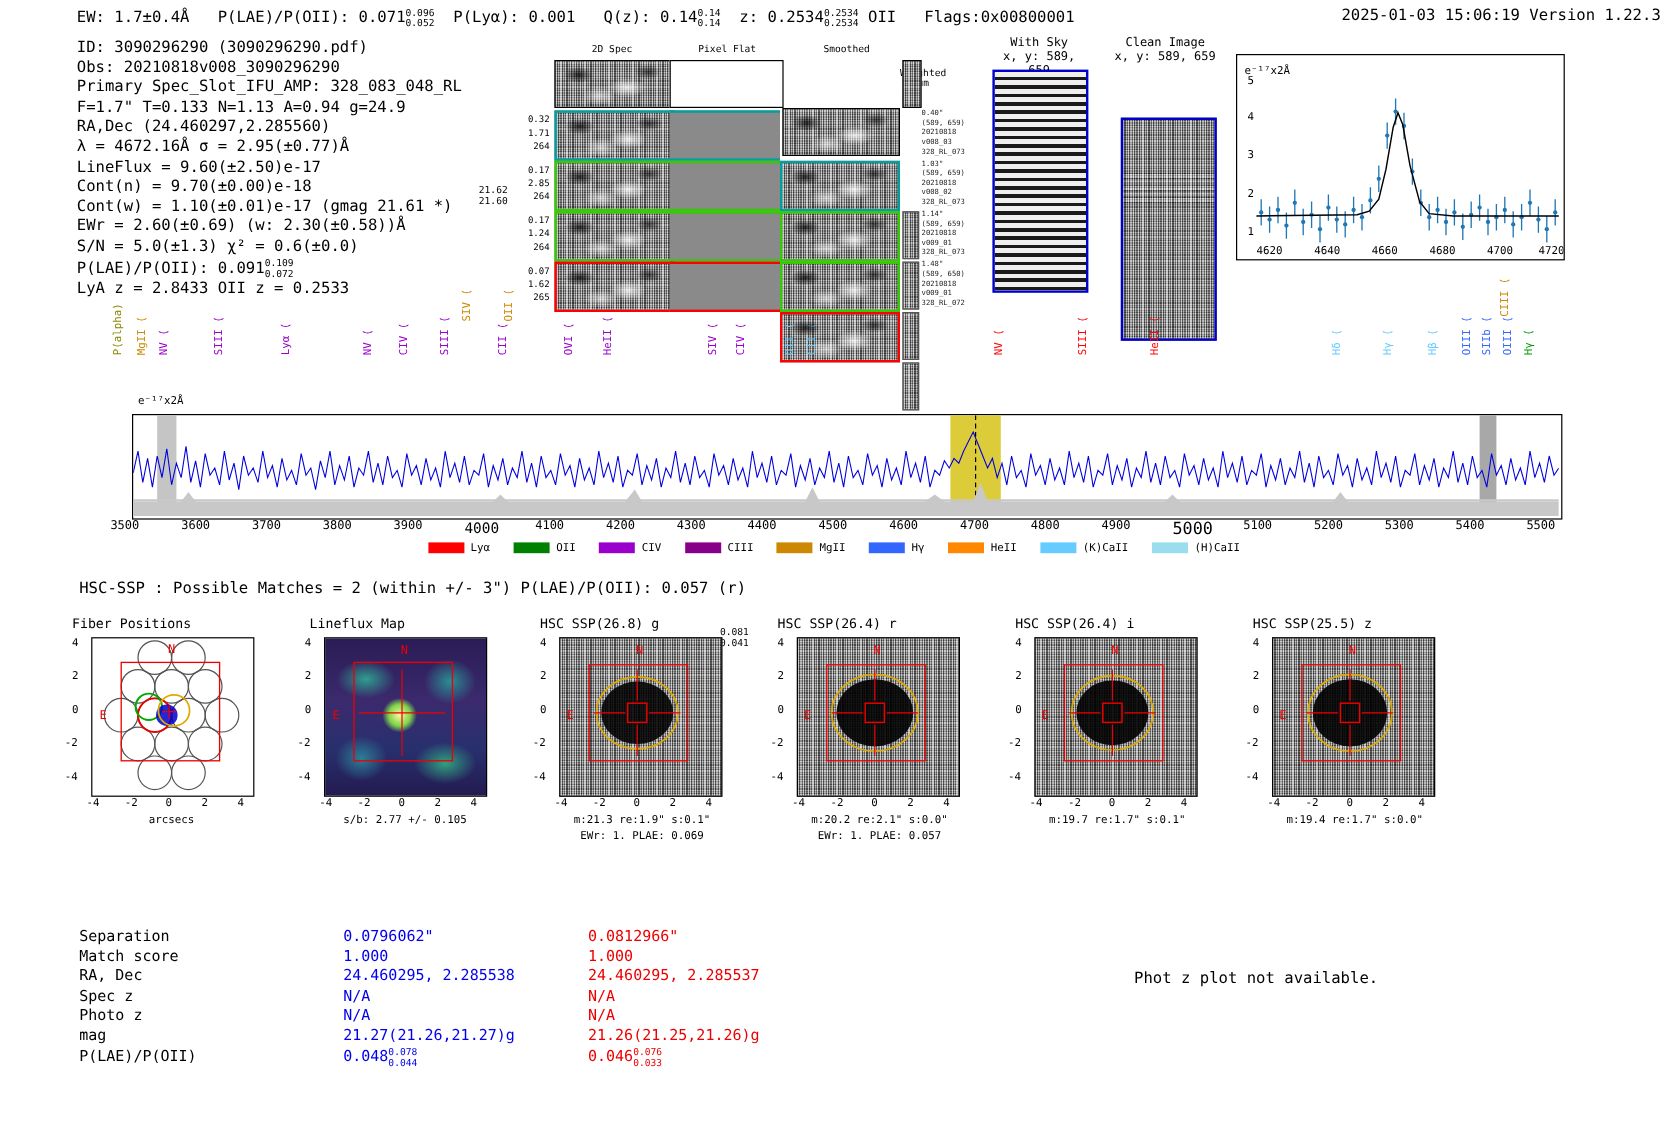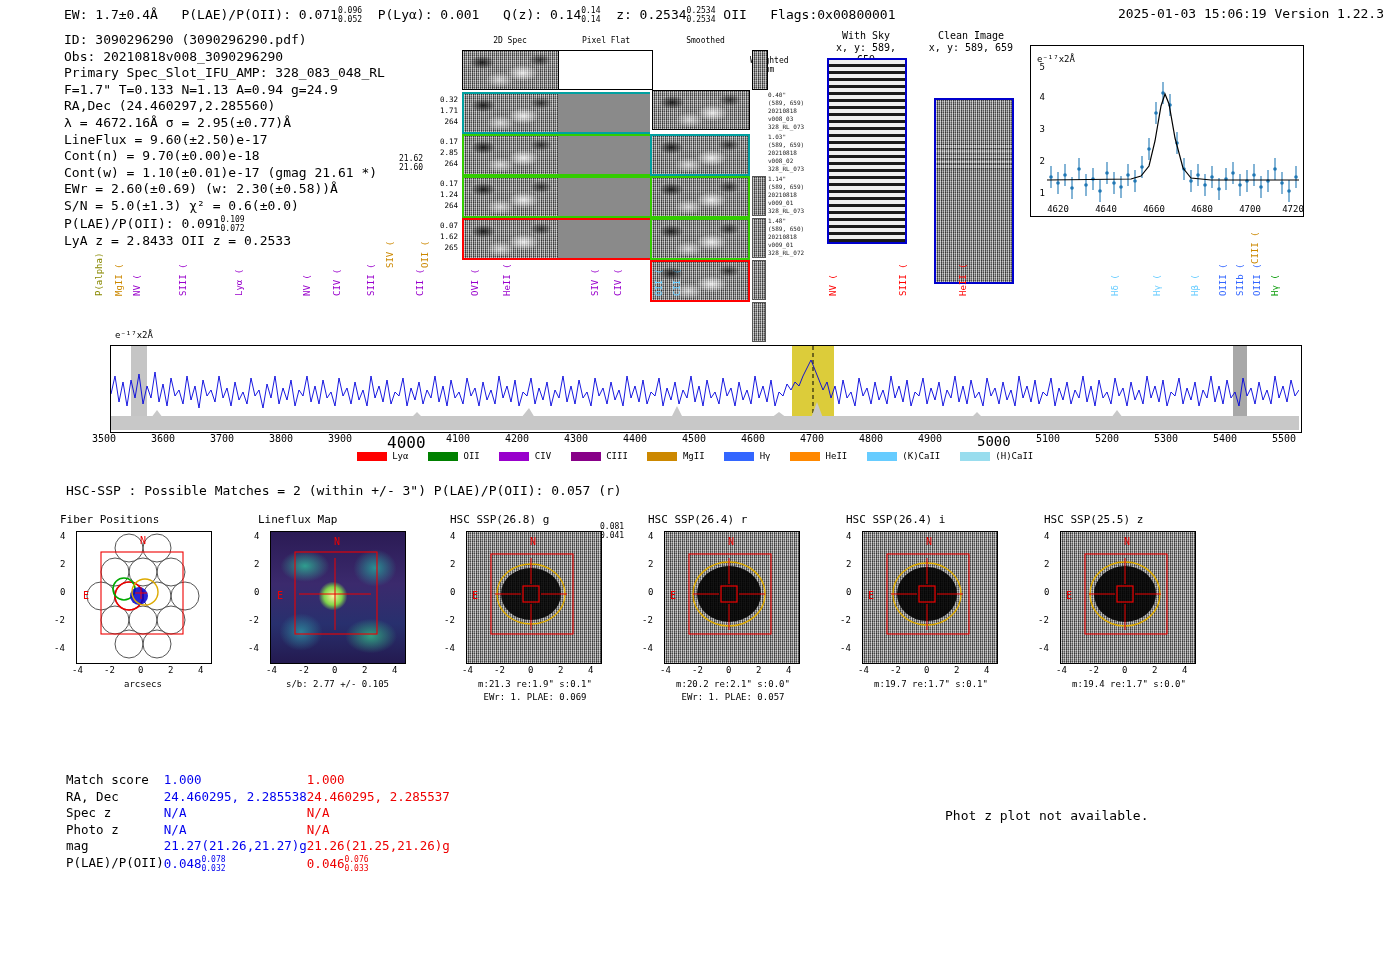--- a/index.html
+++ b/index.html
@@ -350,21 +350,21 @@
   </svg>
   <div class="abs" style="left:4px;top:-16px;font-size:9px;">e⁻¹⁷x2Å</div>
 </div>
 
 <div class="abs" style="top:433px;left:110px;width:1190px;height:14px;">
   <div class="abs" style="left:-18px;font-size:10px;">3500</div>
   <div class="abs" style="left:41px;font-size:10px;">3600</div>
   <div class="abs" style="left:100px;font-size:10px;">3700</div>
   <div class="abs" style="left:159px;font-size:10px;">3800</div>
   <div class="abs" style="left:218px;font-size:10px;">3900</div>
-  <div class="abs" style="left:277px;font-size:16px;">4000</div>
+  <div class="abs" style="left:277px;font-size:12px;">4000</div>
   <div class="abs" style="left:336px;font-size:10px;">4100</div>
   <div class="abs" style="left:395px;font-size:10px;">4200</div>
   <div class="abs" style="left:454px;font-size:10px;">4300</div>
   <div class="abs" style="left:513px;font-size:10px;">4400</div>
   <div class="abs" style="left:572px;font-size:10px;">4500</div>
   <div class="abs" style="left:631px;font-size:10px;">4600</div>
   <div class="abs" style="left:690px;font-size:10px;">4700</div>
   <div class="abs" style="left:749px;font-size:10px;">4800</div>
   <div class="abs" style="left:808px;font-size:10px;">4900</div>
   <div class="abs" style="left:867px;font-size:14px;">5000</div>
@@ -598,20 +598,25 @@
   <div class="abs tick" style="left:42px;top:134px;">-2</div>
   <div class="abs tick" style="left:76px;top:134px;">0</div>
   <div class="abs tick" style="left:106px;top:134px;">2</div>
   <div class="abs tick" style="left:136px;top:134px;">4</div>
   <div class="abs cap" style="left:0px;top:148px;width:166px;">m:19.4  re:1.7"  s:0.0"</div>
 </div>
 
 <table class="abs" id="btm" cellspacing="0" cellpadding="0">
   <tbody>
     <tr>
+      <td style="width:220px;">Separation</td>
+      <td class="c-blue" style="width:204px;">0.0796062"</td>
+      <td class="c-red">0.0812966"</td>
+    </tr>
+    <tr>
       <td>Match score</td>
       <td class="c-blue">1.000</td>
       <td class="c-red">1.000</td>
     </tr>
     <tr>
       <td>RA, Dec</td>
       <td class="c-blue">24.460295, 2.285538</td>
       <td class="c-red">24.460295, 2.285537</td>
     </tr>
     <tr>
@@ -625,21 +630,21 @@
       <td class="c-red">N/A</td>
     </tr>
     <tr>
       <td>mag</td>
       <td class="c-blue">21.27(21.26,21.27)g</td>
       <td class="c-red">21.26(21.25,21.26)g</td>
     </tr>
     <tr>
       <td>P(LAE)/P(OII)</td>
       <td class="c-blue nowrap">
-        <span>0.048</span><span class="frac"><span>0.078</span><span>0.032</span></span>
+        <span>0.048</span><span class="frac"><span>0.078</span><span>0.044</span></span>
       </td>
       <td class="c-red nowrap">
         <span>0.046</span><span class="frac"><span>0.076</span><span>0.033</span></span>
       </td>
     </tr>
   </tbody>
 </table>
 
 <div class="abs mono" id="photoz-note">Phot z plot not available.</div>
 

